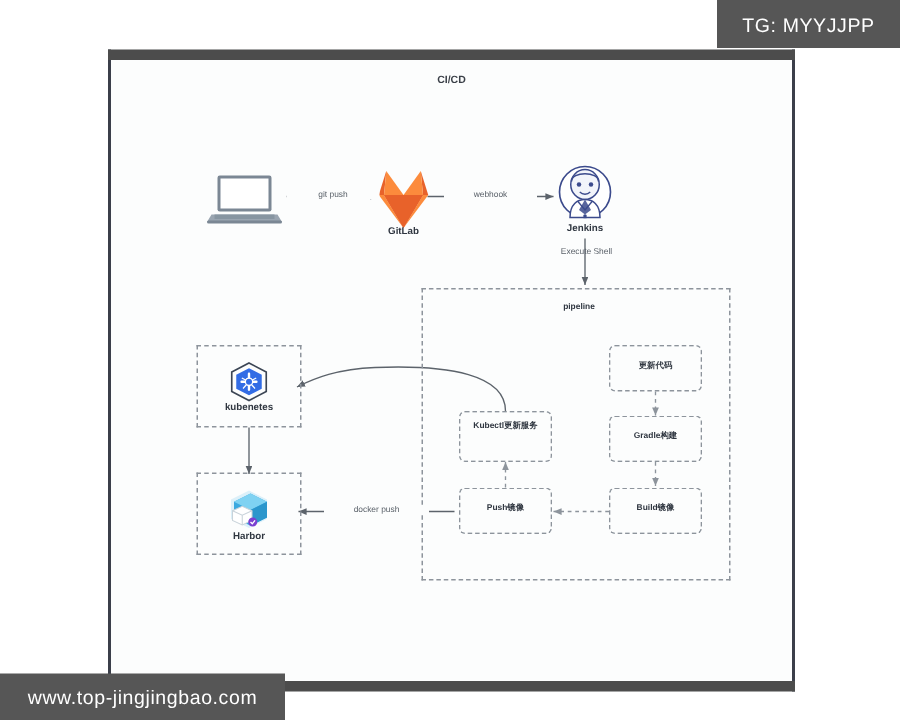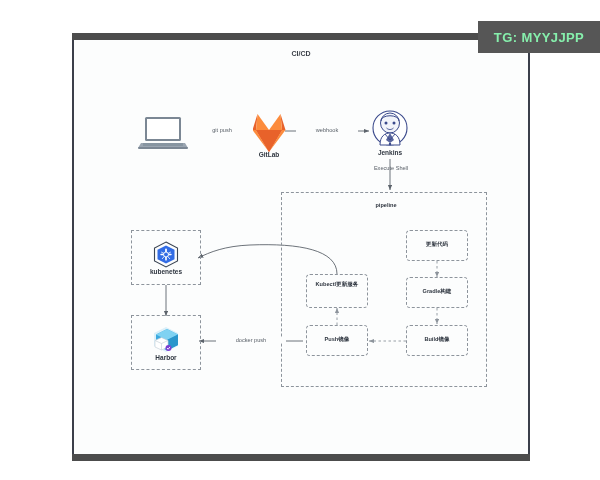--- a/index.html
+++ b/index.html
@@ -13,27 +13,26 @@
   #root {
     position: relative;
     width: 600px; height: 480px;
     background: #ffffff;
   }
 
   
   .wm {
     position: absolute;
     background: #565656;
-    color: #86efac;
-    font-weight: bold;
+    color: #ffffff;
+    font-weight: normal;
     letter-spacing: 0.4px;
     display: flex;
     align-items: center;
     justify-content: center;
-    margin-top: 21px;
   }
   #wm-tg {
     top: 0; right: 0;
     width: 122px; height: 32px;
     font-size: 13px;
   }
   #wm-site {
     left: 0; bottom: 0;
     width: 190px; height: 31px;
     font-size: 13px;
@@ -237,14 +236,15 @@
   <div class="lbl edge-lbl" style="left:360px; top:165px; width:62px;">Execute Shell</div>
   <div class="lbl edge-lbl" style="left:216px; top:337px; width:70px; background:#fcfdfd;">docker push</div>
 
   <div class="lbl box-lbl" style="left:406px; top:241px; width:62px;">更新代码</div>
   <div class="lbl box-lbl" style="left:406px; top:288px; width:62px;">Gradle构建</div>
   <div class="lbl box-lbl" style="left:406px; top:336px; width:62px;">Build镜像</div>
   <div class="lbl box-lbl" style="left:306px; top:336px; width:62px;">Push镜像</div>
   <div class="lbl box-lbl" style="left:309px; top:281px; width:56px;">Kubectl更新服务</div>
 
   <div class="wm" id="wm-tg">TG: MYYJJPP</div>
+  <div class="wm" id="wm-site">www.top-jingjingbao.com</div>
 
 </div>
 
 </body></html>

